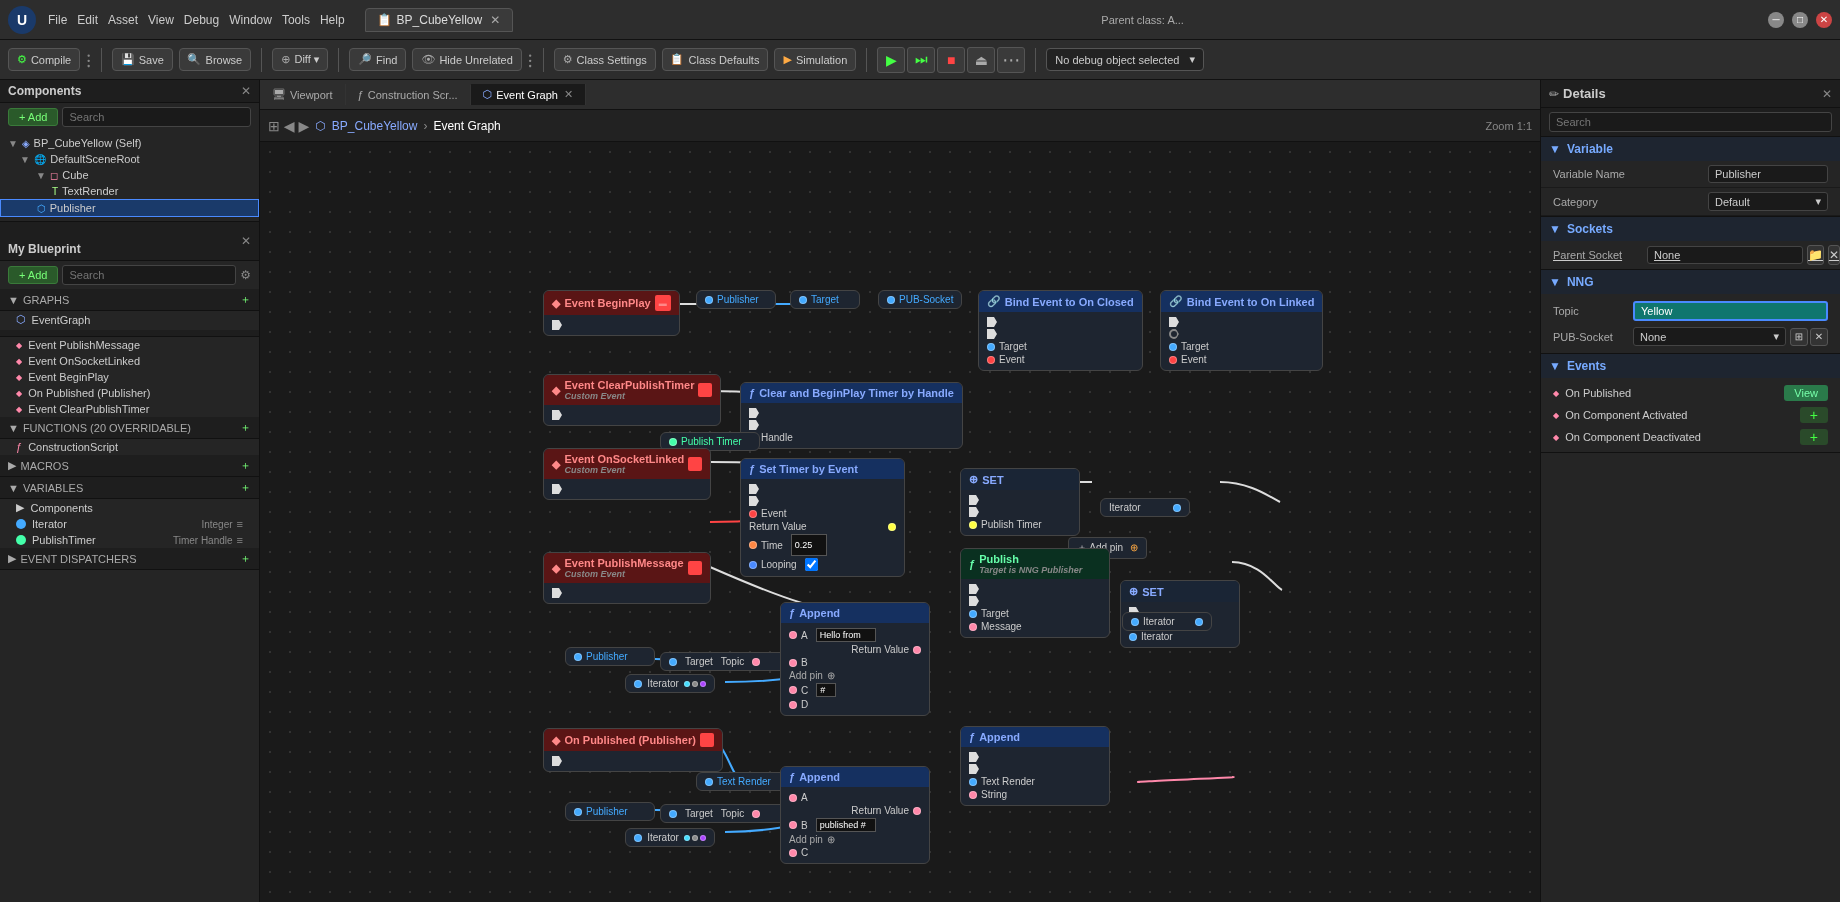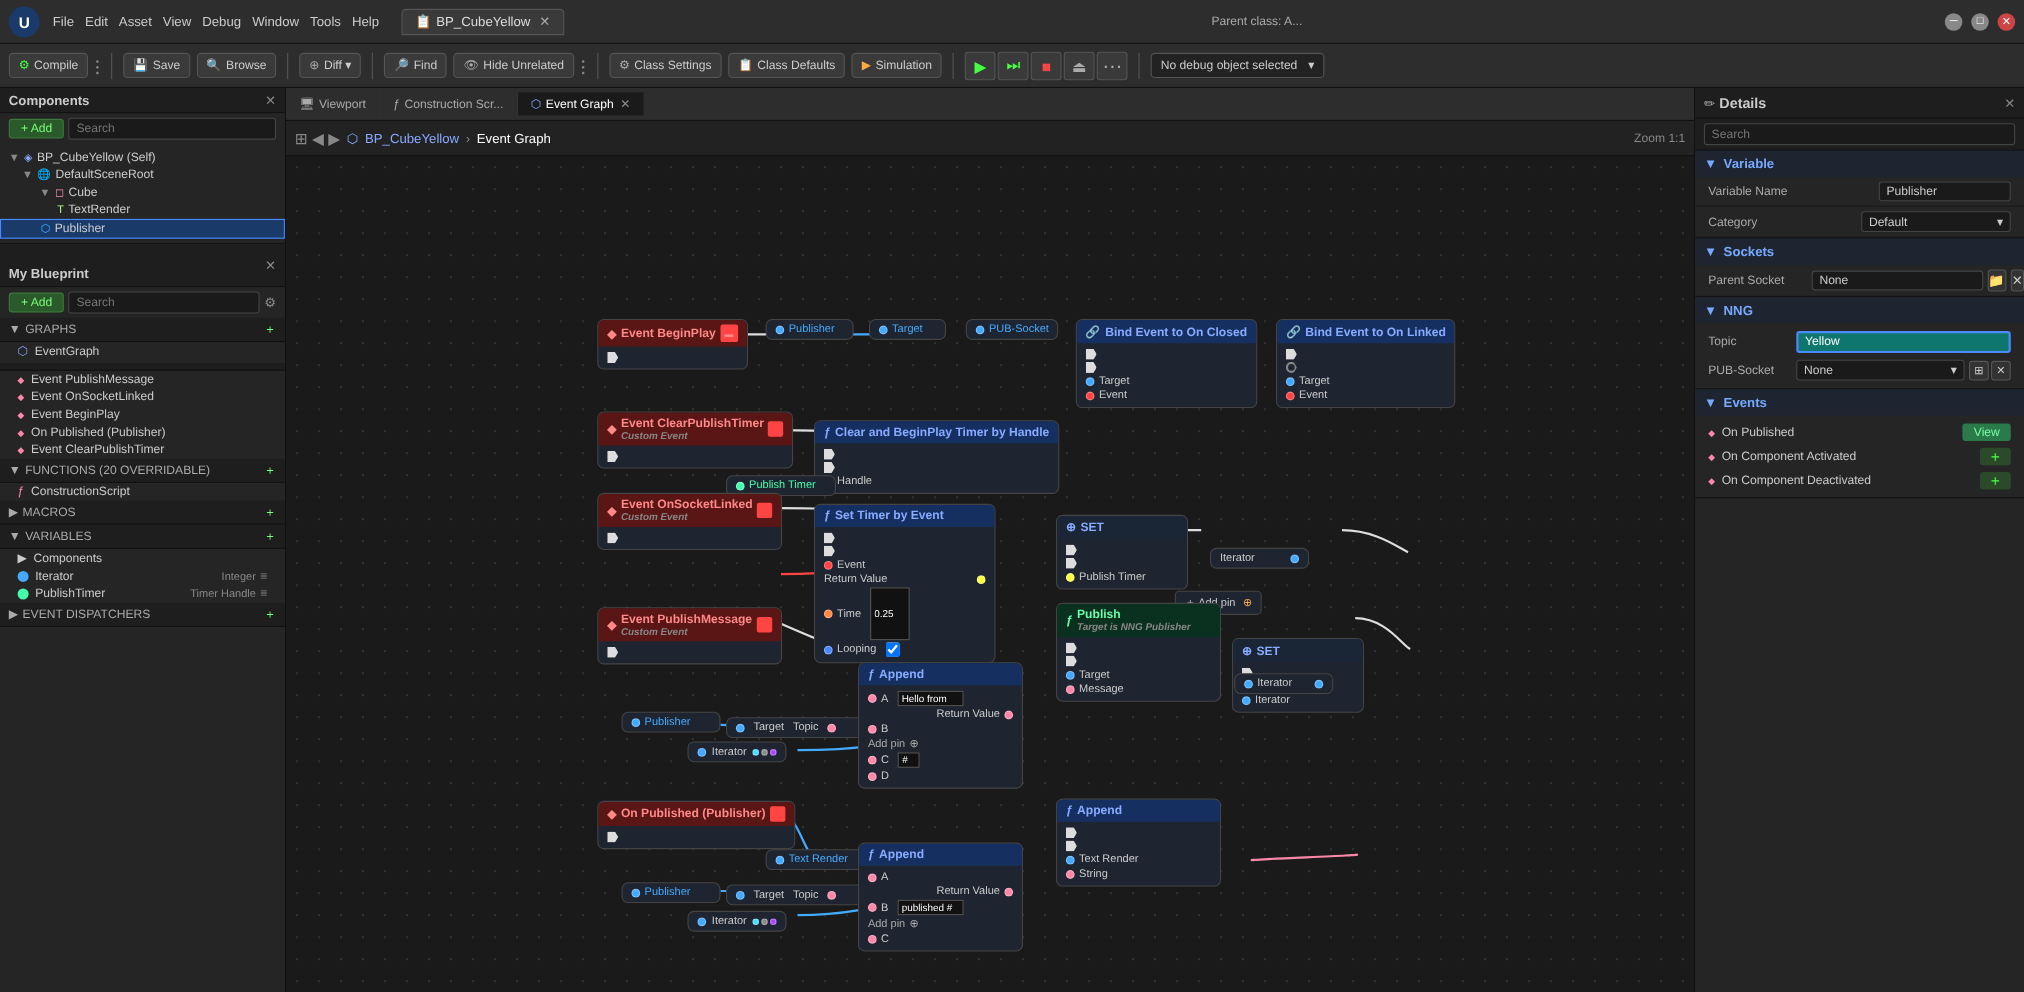--- a/index.html
+++ b/index.html
@@ -92,22 +92,22 @@
     .details-close { margin-left: auto; color: #888; cursor: pointer; }
     .details-search { padding: 4px 8px; background: #1e1e1e; border-bottom: 1px solid #111; }
     .details-search input { width: 100%; background: #1a1a1a; border: 1px solid #444; color: #ccc; padding: 3px 6px; border-radius: 3px; font-size: 11px; }
     .section-group { border-bottom: 1px solid #111; }
     .section-group-header { display: flex; align-items: center; padding: 5px 8px; background: #1e2530; cursor: pointer; font-size: 12px; font-weight: bold; color: #7af; }
     .section-group-header .arrow { margin-right: 6px; color: #7af; }
     .detail-row { display: flex; align-items: center; padding: 4px 12px; font-size: 11px; border-bottom: 1px solid #1a1a1a; }
     .detail-label { color: #aaa; flex: 1; }
     .checkbox-val { width: 14px; height: 14px; background: #4a8aff; border: 1px solid #6aafff; display: flex; align-items: center; justify-content: center; color: #fff; font-size: 10px; }
     .text-field { background: #1a1a1a; border: 1px solid #444; color: #ccc; padding: 2px 6px; border-radius: 3px; font-size: 11px; width: 120px; }
-    .select-field { background: #1a1a1a; border: 1px solid #444; color: #ccc; padding: 2px 6px; border-radius: 3px; font-size: 11px; display: flex; align-items: center; justify-content: space-between; width: 136px; cursor: pointer; }
-    .sockets-row { display: flex; align-items: center; padding: 4px 12px; gap: 4px; }
+    .select-field { background: #1a1a1a; border: 1px solid #444; color: #ccc; padding: 2px 6px; border-radius: 3px; font-size: 11px; display: flex; align-items: center; justify-content: space-between; width: 120px; cursor: pointer; }
+    .sockets-row { display: flex; align-items: center; padding: 4px 12px; gap: 4px; text-decoration: underline; }
     .socket-field { flex: 1; background: #1a1a1a; border: 1px solid #444; color: #ccc; padding: 2px 6px; border-radius: 3px; font-size: 11px; }
     .socket-icon-btn { width: 20px; height: 20px; background: #333; border: 1px solid #555; border-radius: 3px; display: flex; align-items: center; justify-content: center; cursor: pointer; color: #ccc; font-size: 12px; }
     .nng-section { padding: 4px 12px; }
     .nng-row { display: flex; align-items: center; padding: 3px 0; font-size: 11px; }
     .nng-label { color: #aaa; flex: 0 0 80px; }
     .nng-input { flex: 1; background: #0f766e; border: 2px solid #4a8aff; color: #fff; padding: 2px 6px; border-radius: 3px; font-size: 11px; }
     .nng-select { flex: 1; background: #1a1a1a; border: 1px solid #444; color: #ccc; padding: 2px 6px; border-radius: 3px; font-size: 11px; display: flex; align-items: center; justify-content: space-between; cursor: pointer; }
     .nng-socket-btns { display: flex; gap: 2px; margin-left: 4px; }
     .events-section { padding: 4px 0; }
     .event-row { display: flex; align-items: center; padding: 3px 12px; font-size: 11px; }
@@ -588,21 +588,21 @@
               <span class="pin red"></span>
               <span>Event</span>
             </div>
           <div class="node-pin">
             <span>Return Value</span>
               <span class="pin yellow" style="margin-left:auto;"></span>
           </div>
           <div class="node-pin">
             <span class="pin orange"></span>
             <span>Time</span>
-            <input type="text" value="0.25" style="width: 36px; background: rgb(17, 17, 17); border: 1px solid rgb(85, 85, 85); color: rgb(255, 255, 255); font-size: 9px; margin-left: 4px; padding: 18px 3px;">
+            <input type="text" value="0.25" style="width: 36px; background: rgb(17, 17, 17); border: 1px solid rgb(85, 85, 85); color: rgb(255, 255, 255); font-size: 9px; margin-left: 4px; padding: 5px 3px;">
           </div>
           <div class="node-pin">
             <span class="pin" style="background:#4a8aff;"></span>
             <span>Looping</span>
             <input type="checkbox" checked="" style="margin-left: 4px;">
           </div>
         </div>
       </div>
 
       <div class="bp-node" style="left:700px;top:326px;min-width:120px;">

